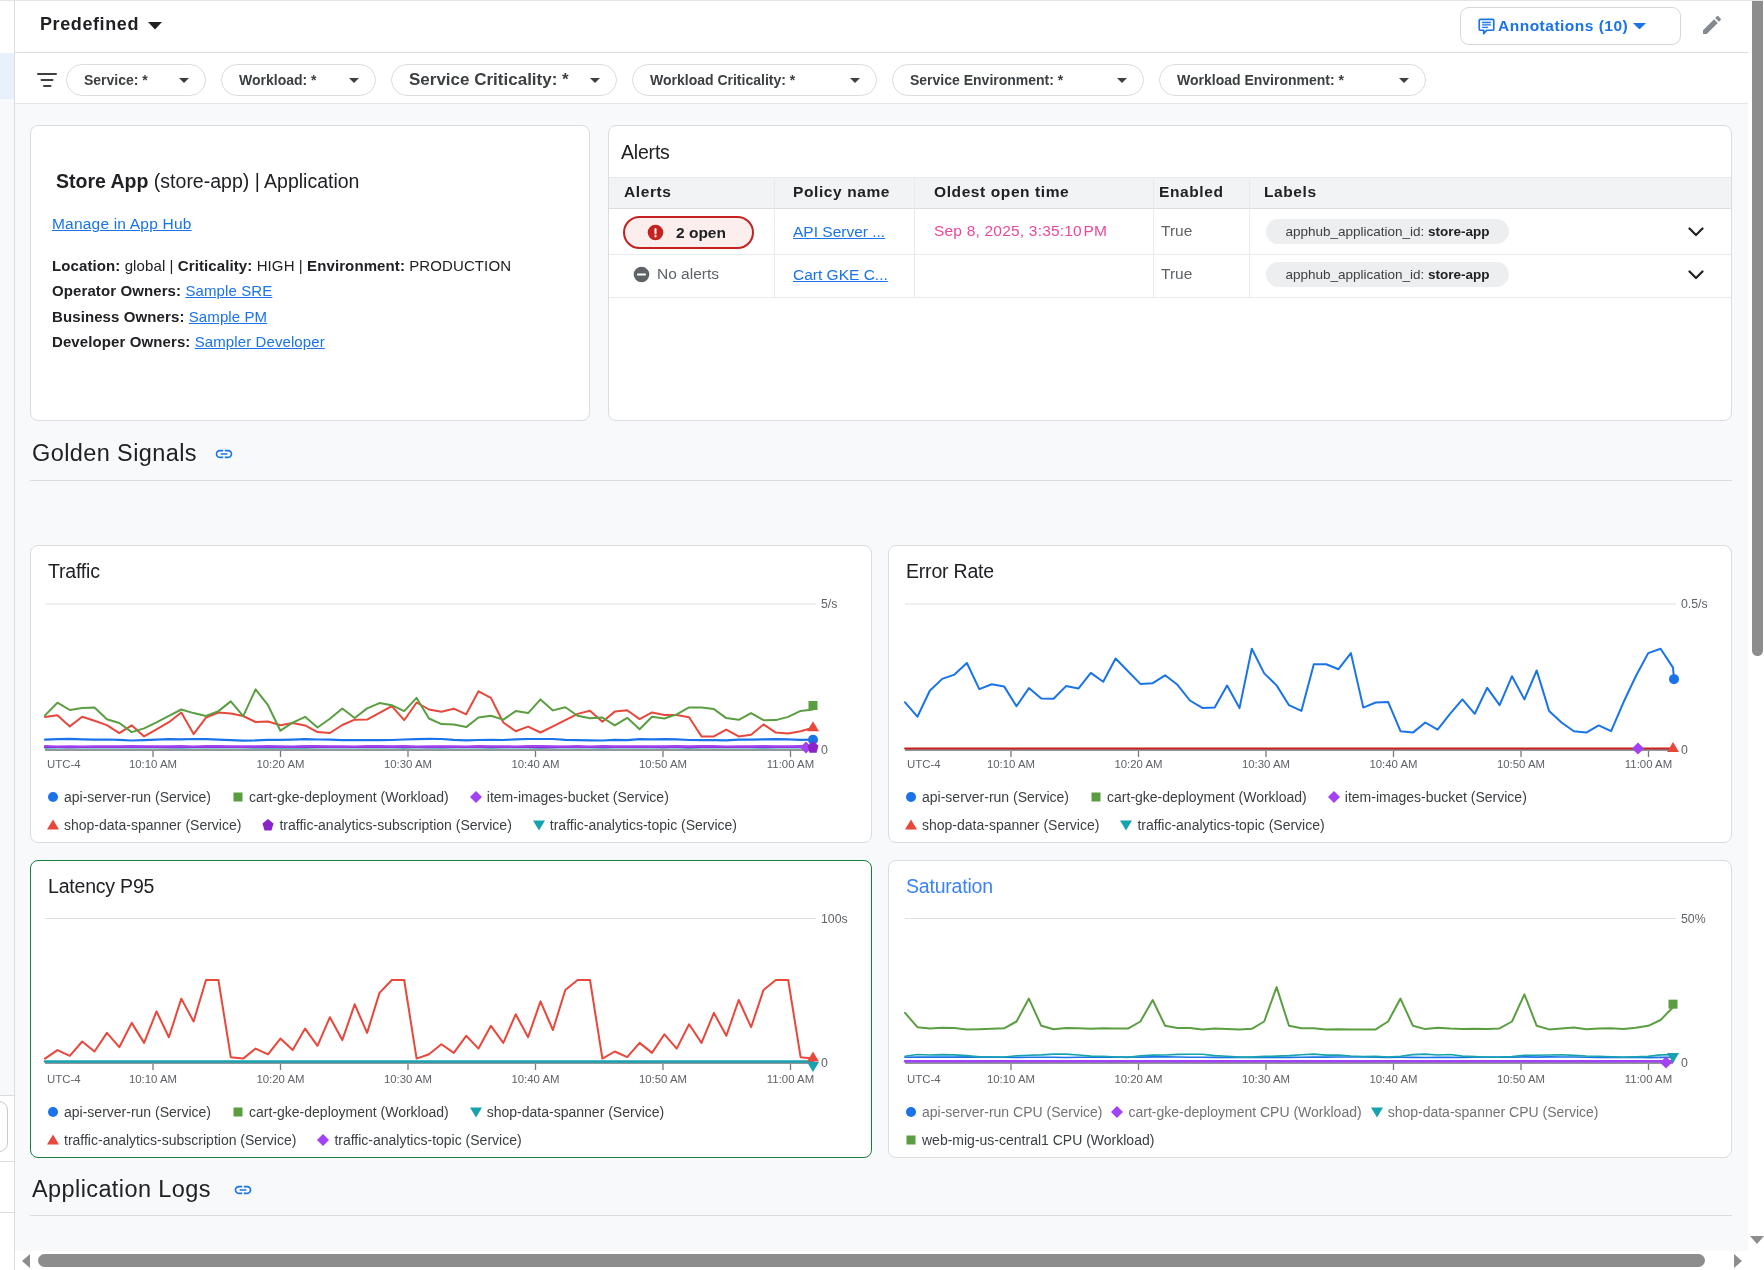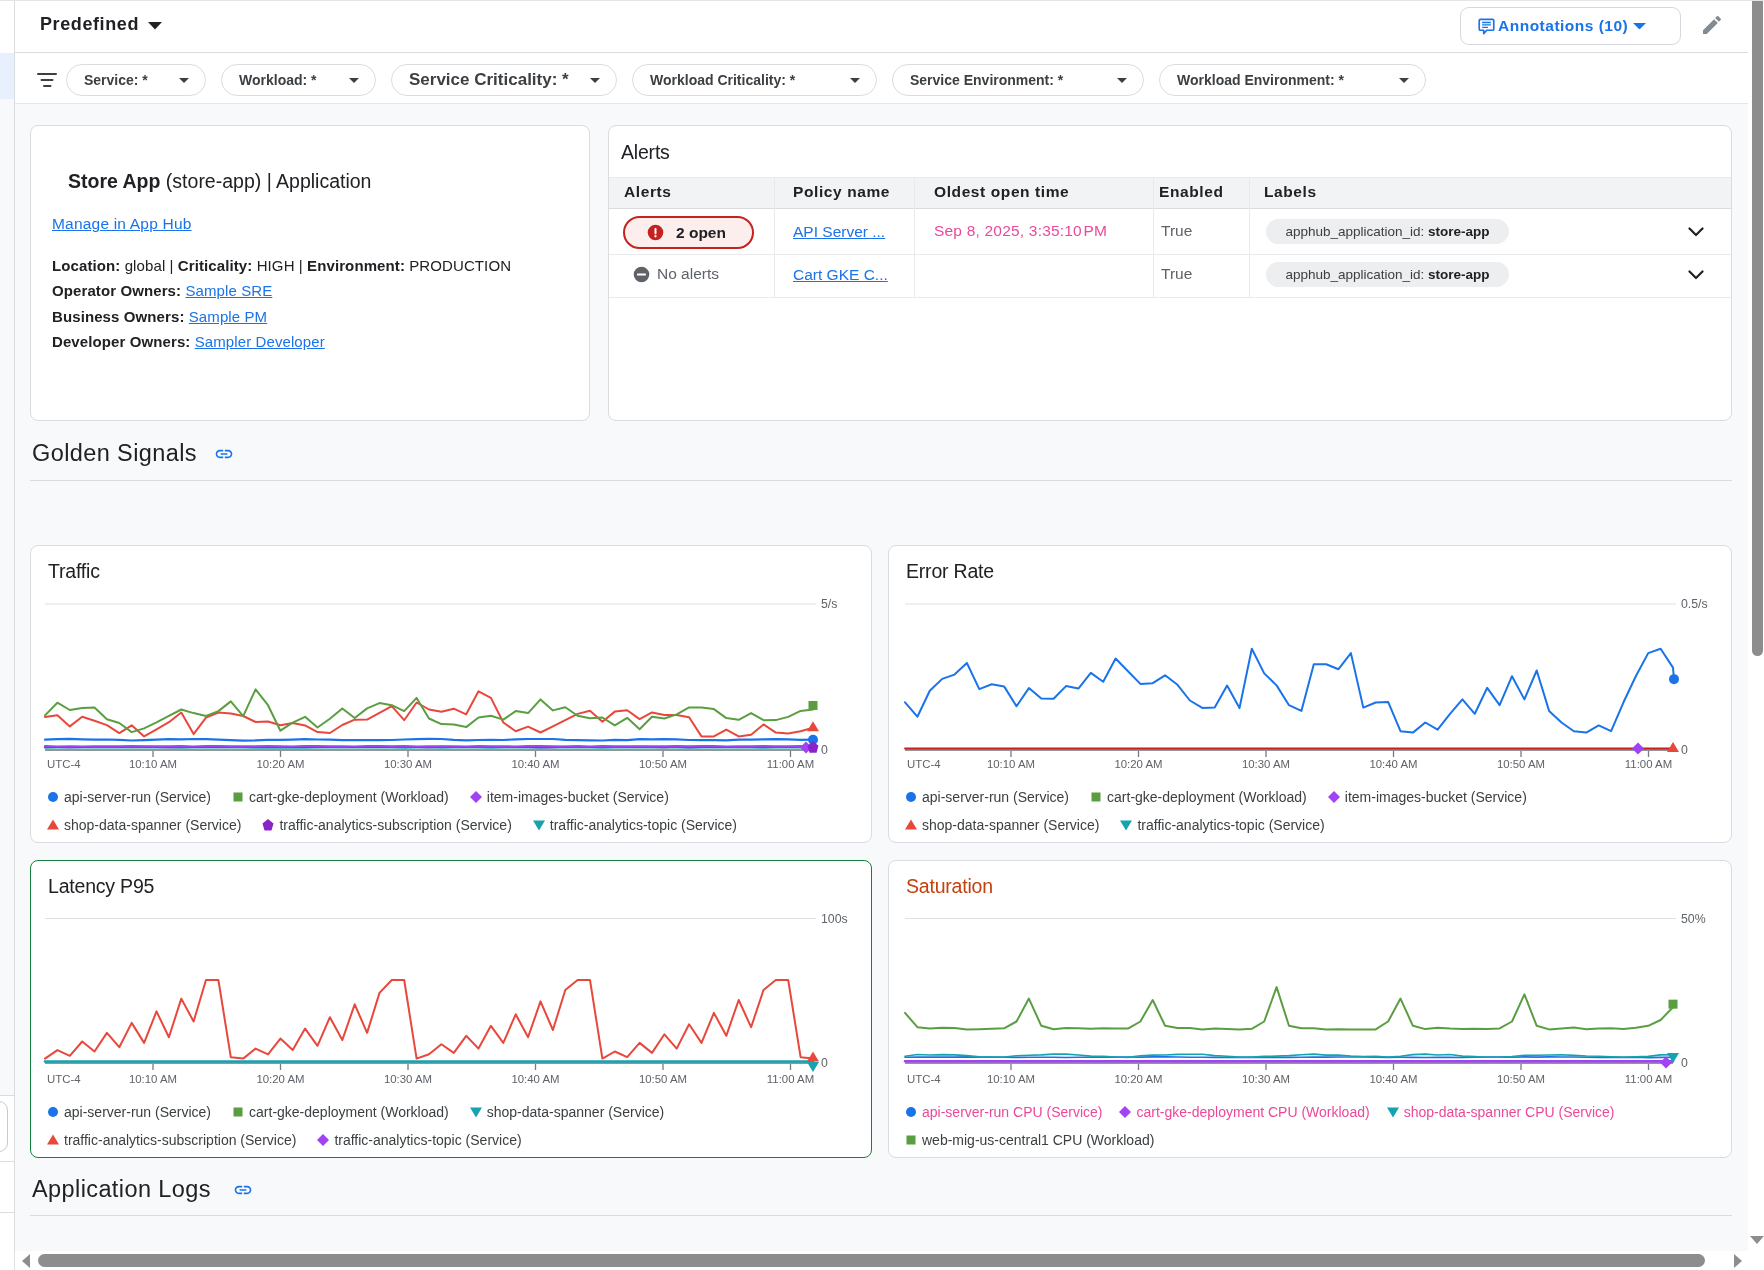--- a/index.html
+++ b/index.html
@@ -76,21 +76,21 @@
       </svg>
     </div>
     <div class="abs" style="left:1159px;top:64px;width:267px;height:32px;border:1px solid #dadce0;border-radius:16px;box-sizing:border-box;background:#fff;display:flex;align-items:center;justify-content:space-between;padding:0 16px 0 17px">
       <span style="font-size:14px;font-weight:700;color:#3c4043">Workload Environment: *</span>
       <svg width="10" height="5" viewBox="0 0 10 5" style="display:block" preserveAspectRatio="none">
         <path d="M0 0 L10 0 L5 5 Z" fill="#3c4043"></path>
       </svg>
     </div>
     <div style="position:absolute;left:30px;top:125px;width:560px;height:296px;background:#fff;border:1px solid #dadce0;border-radius:8px;box-sizing:border-box">
       <div style="position:absolute;left:21px;top:44px;width:520px">
-        <div style="font-size:19.5px;color:#202124;margin-left:16px"><b>Store App</b> (store-app) | Application</div>
+        <div style="font-size:19.5px;color:#202124;margin-left:4px"><b>Store App</b> (store-app) | Application</div>
         <div style="margin-top:22px;font-size:15.5px;letter-spacing:0.2px"><a href="#">Manage in App Hub</a></div>
         <div style="margin-top:20px;font-size:15px;letter-spacing:0.1px;color:#202124;line-height:25.3px">
           <div><b>Location:</b> global | <b>Criticality:</b> HIGH | <b>Environment:</b> PRODUCTION</div>
           <div><b>Operator Owners:</b> <a href="#">Sample SRE</a></div>
           <div><b>Business Owners:</b> <a href="#">Sample PM</a></div>
           <div><b>Developer Owners:</b> <a href="#">Sampler Developer</a></div>
         </div>
       </div>
     </div>
     <div style="position:absolute;left:608px;top:125px;width:1124px;height:296px;background:#fff;border:1px solid #dadce0;border-radius:8px;box-sizing:border-box">
@@ -335,21 +335,21 @@
         </span>
         <span style="display:inline-flex;align-items:center;gap:4px">
           <svg width="14" height="14" viewBox="0 0 14 14" style="display:block">
             <path d="M7 1 L13 7 L7 13 L1 7 Z" fill="#a142f4"></path>
           </svg>
           <span>traffic-analytics-topic (Service)</span>
         </span>
       </div>
     </div>
     <div style="position:absolute;left:888px;top:860px;width:844px;height:298px;background:#fff;border:1px solid #dadce0;border-radius:8px;box-sizing:border-box">
-      <div style="position:absolute;left:17px;top:14px;font-size:19.5px;letter-spacing:-0.2px;color:#c2410c">Saturation</div>
+      <div style="position:absolute;left:17px;top:14px;font-size:19.5px;letter-spacing:-0.2px;color:#3b82f6">Saturation</div>
       <svg width="844" height="298" viewBox="0 0 844 298" style="position:absolute;left:0;top:0">
         <line x1="16" y1="57.5" x2="787" y2="57.5" stroke="#e0e0e0" stroke-width="1"></line>
         <line x1="16" y1="202.0" x2="784" y2="202.0" stroke="#6d7378" stroke-width="1.4"></line>
         <line x1="122" y1="203.0" x2="122" y2="209.0" stroke="#757c82" stroke-width="1.3"></line>
         <line x1="249.5" y1="203.0" x2="249.5" y2="209.0" stroke="#757c82" stroke-width="1.3"></line>
         <line x1="377" y1="203.0" x2="377" y2="209.0" stroke="#757c82" stroke-width="1.3"></line>
         <line x1="504.5" y1="203.0" x2="504.5" y2="209.0" stroke="#757c82" stroke-width="1.3"></line>
         <line x1="632" y1="203.0" x2="632" y2="209.0" stroke="#757c82" stroke-width="1.3"></line>
         <line x1="759.5" y1="203.0" x2="759.5" y2="209.0" stroke="#757c82" stroke-width="1.3"></line>
         <polyline points="16.0,196.3 28.4,196.1 40.8,196.1 53.2,196.1 65.5,196.1 77.9,195.9 90.3,196.1 102.7,196.0 115.1,196.3 127.5,196.4 139.9,196.3 152.3,196.3 164.6,196.3 177.0,196.5 189.4,196.3 201.8,196.2 214.2,196.3 226.6,196.1 239.0,196.0 251.4,196.1 263.7,195.9 276.1,195.9 288.5,196.0 300.9,196.2 313.3,196.2 325.7,196.4 338.1,196.5 350.5,196.4 362.8,196.3 375.2,196.5 387.6,196.5 400.0,196.4 412.4,196.2 424.8,196.0 437.2,196.1 449.5,196.0 461.9,196.0 474.3,195.9 486.7,196.2 499.1,196.4 511.5,196.3 523.9,196.4 536.3,196.5 548.6,196.3 561.0,196.4 573.4,196.5 585.8,196.3 598.2,196.1 610.6,196.0 623.0,196.2 635.4,195.9 647.7,196.1 660.1,195.9 672.5,196.0 684.9,196.0 697.3,196.2 709.7,196.4 722.1,196.3 734.5,196.5 746.8,196.3 759.2,196.6 771.6,196.4 784.0,196.2" fill="none" stroke="#1a73e8" stroke-width="1.6" stroke-linejoin="round" stroke-linecap="round"></polyline>
@@ -362,21 +362,21 @@
         <text x="18" y="221.5" font-size="11.4" fill="#5f6368">UTC-4</text>
         <text x="122" y="221.5" font-size="11.4" fill="#5f6368" text-anchor="middle">10:10 AM</text>
         <text x="249.5" y="221.5" font-size="11.4" fill="#5f6368" text-anchor="middle">10:20 AM</text>
         <text x="377" y="221.5" font-size="11.4" fill="#5f6368" text-anchor="middle">10:30 AM</text>
         <text x="504.5" y="221.5" font-size="11.4" fill="#5f6368" text-anchor="middle">10:40 AM</text>
         <text x="632" y="221.5" font-size="11.4" fill="#5f6368" text-anchor="middle">10:50 AM</text>
         <text x="759.5" y="221.5" font-size="11.4" fill="#5f6368" text-anchor="middle">11:00 AM</text>
         <text x="792" y="61.5" font-size="12.3" fill="#5f6368">50%</text>
         <text x="792" y="205.5" font-size="12.3" fill="#5f6368">0</text>
       </svg>
-      <div style="position:absolute;left:15px;top:243px;display:flex;gap:16px;font-size:14px;color:#ec4899;align-items:center;height:15px">
+      <div style="position:absolute;left:15px;top:243px;display:flex;gap:8px;font-size:14px;color:#737373;align-items:center;height:15px">
         <span style="display:inline-flex;align-items:center;gap:4px">
           <svg width="14" height="14" viewBox="0 0 14 14" style="display:block">
             <circle cx="7" cy="7" r="5" fill="#1a73e8"></circle>
           </svg>
           <span>api-server-run CPU (Service)</span>
         </span>
         <span style="display:inline-flex;align-items:center;gap:4px">
           <svg width="14" height="14" viewBox="0 0 14 14" style="display:block">
             <path d="M7 1 L13 7 L7 13 L1 7 Z" fill="#a142f4"></path>
           </svg>

